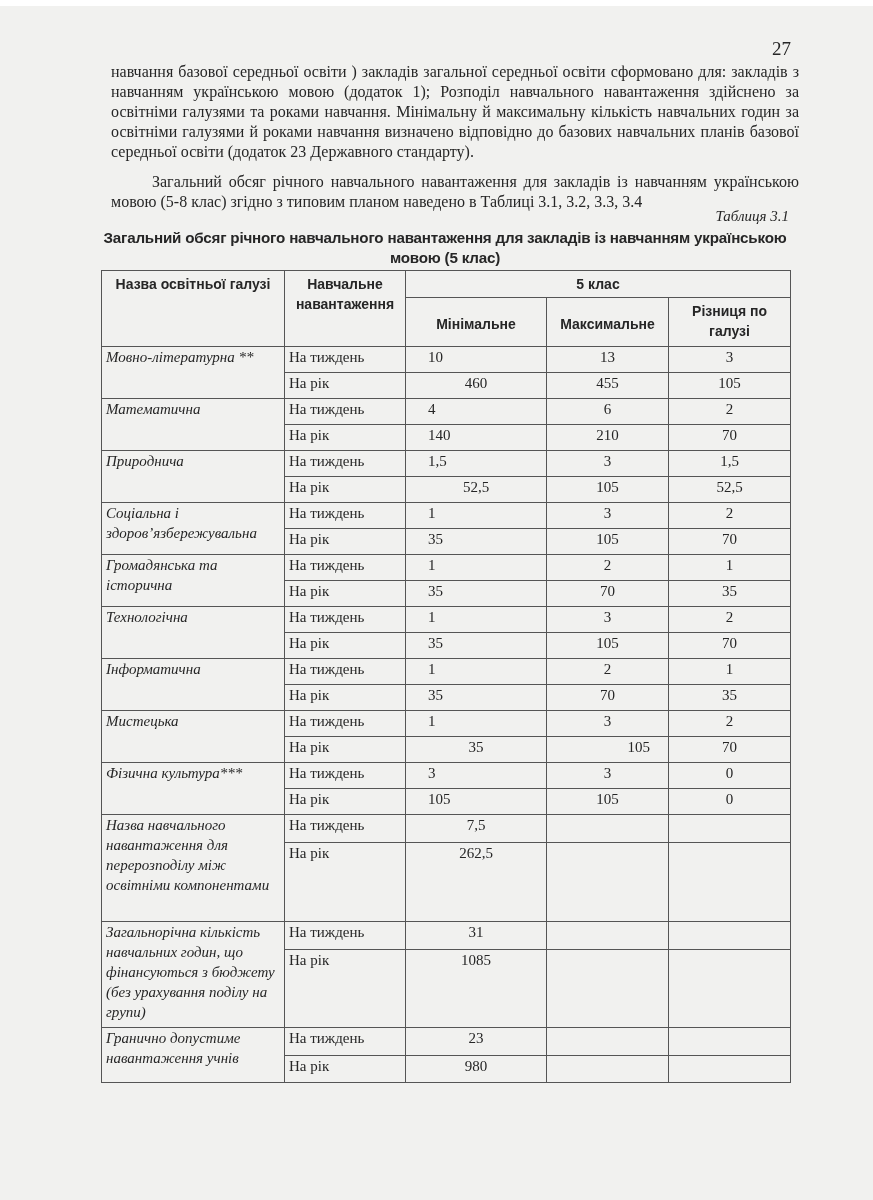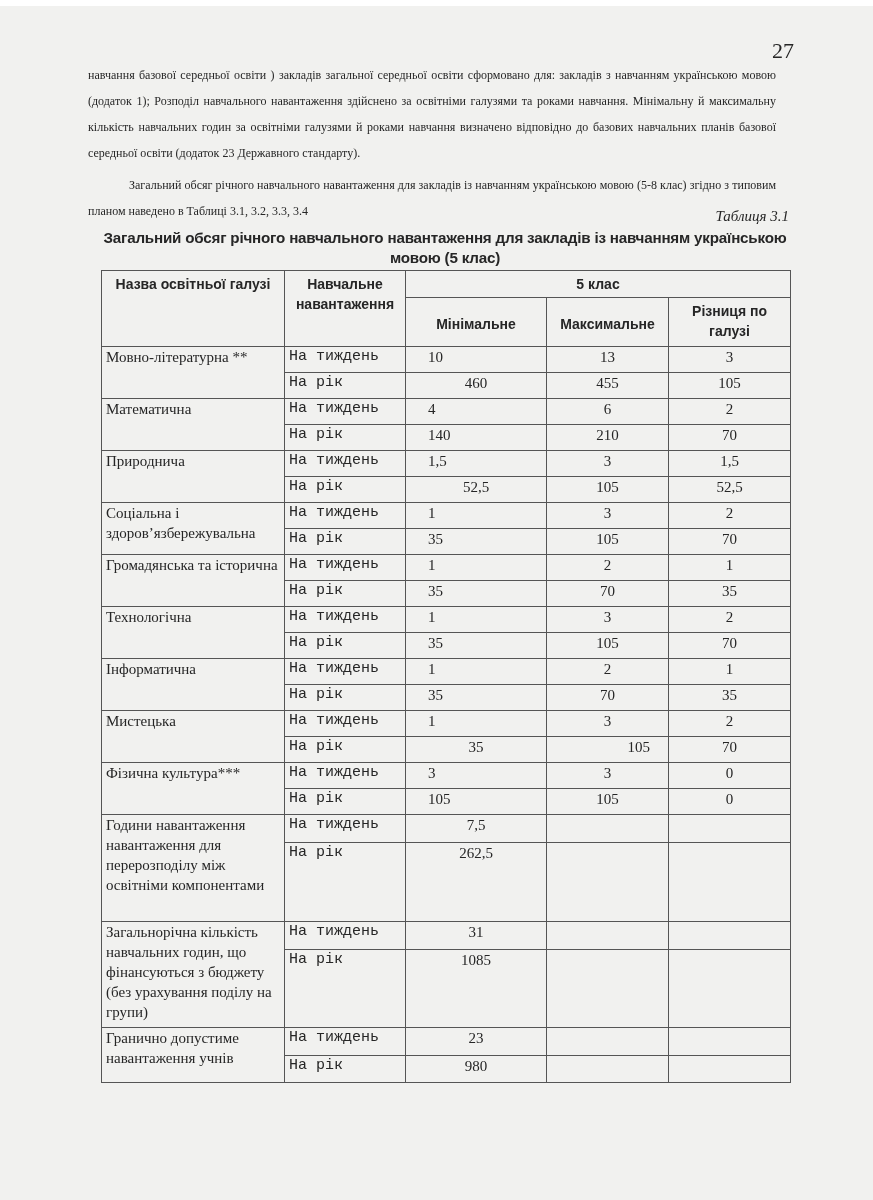--- a/index.html
+++ b/index.html
@@ -3,24 +3,24 @@
   <meta charset="utf-8">
   <style>
     html, body { margin: 0; padding: 0; }
     body {
       width: 873px; height: 1200px; position: relative; overflow: hidden;
       background: #f1f1ef;
       font-family: "Liberation Serif", "DejaVu Serif", serif;
       color: #262626;
     }
     .top-strip { position: absolute; left: 0; top: 0; width: 873px; height: 6px; background: #ffffff; }
-    .page-number { position: absolute; left: 772px; top: 38px; font-size: 22px; }
+    .page-number { position: absolute; left: 772px; top: 38px; font-size: 19px; }
     .para {
-      position: absolute; left: 88px; width: 688px;
-      font-size: 12px; line-height: 26px; text-align: justify;
+      position: absolute; left: 111px; width: 688px;
+      font-size: 16px; line-height: 20px; text-align: justify;
     }
     .p1 { top: 62px; }
     .p2 { top: 172px; text-indent: 41px; }
     .table-label { position: absolute; right: 84px; top: 208px; font-style: italic; font-size: 15px; }
     .table-title {
       position: absolute; left: 101px; width: 688px; top: 228px;
       font-weight: bold; font-size: 15.2px; line-height: 20px; text-align: center;
       font-family: "Liberation Sans Narrow", "Liberation Sans", sans-serif;
       letter-spacing: -0.2px;
     }
@@ -37,22 +37,22 @@
       line-height: 20px;
     }
     table.edu th {
       font-weight: bold; text-align: center; vertical-align: top;
       font-family: "Liberation Sans", sans-serif; font-size: 14px;
       padding-top: 3px;
     }
     .c-num { text-align: left; padding-left: 22px !important; }
     .c-num2 { text-align: center; }
     .h27 { height: 26px; }
-    td.area { padding-top: 3px; }
-    td.load { padding-top: 3px; font-family: Liberation Mono, monospace; }
+    td.area { padding-top: 3px; font-style: italic; }
+    td.load { padding-top: 3px; }
     td.val { padding-top: 3px; }
   </style>
 </head>
 <body>
 
 <div class="top-strip"></div>
 <div class="page-number">27</div>
 
 <p class="para p1" style="margin:0">навчання базової середньої освіти ) закладів загальної середньої освіти сформовано для: закладів з навчанням українською мовою (додаток 1); Розподіл навчального навантаження здійснено за освітніми галузями та роками навчання. Мінімальну й максимальну кількість навчальних годин за освітніми галузями й роками навчання визначено відповідно до базових навчальних планів базової середньої освіти (додаток 23 Державного стандарту).</p>
 <p class="para p2" style="margin:0">Загальний обсяг річного навчального навантаження для закладів із навчанням українською мовою (5-8 клас) згідно з типовим планом наведено в Таблиці 3.1, 3.2, 3.3, 3.4</p>
@@ -202,21 +202,21 @@
       <td class="val c-num2">0</td>
     </tr>
     <tr class="h27">
       <td class="load">На рік</td>
       <td class="val c-num">105</td>
       <td class="val c-num2">105</td>
       <td class="val c-num2">0</td>
     </tr>
 
     <tr style="height:28px">
-      <td rowspan="2" class="area">Години навантаження навантаження для перерозподілу між освітніми компонентами</td>
+      <td rowspan="2" class="area">Назва навчального навантаження для перерозподілу між освітніми компонентами</td>
       <td class="load">На тиждень</td>
       <td class="val c-num2">7,5</td>
       <td class="val c-num2"></td>
       <td class="val c-num2"></td>
     </tr>
     <tr style="height:79px">
       <td class="load">На рік</td>
       <td class="val c-num2">262,5</td>
       <td class="val c-num2"></td>
       <td class="val c-num2"></td>

